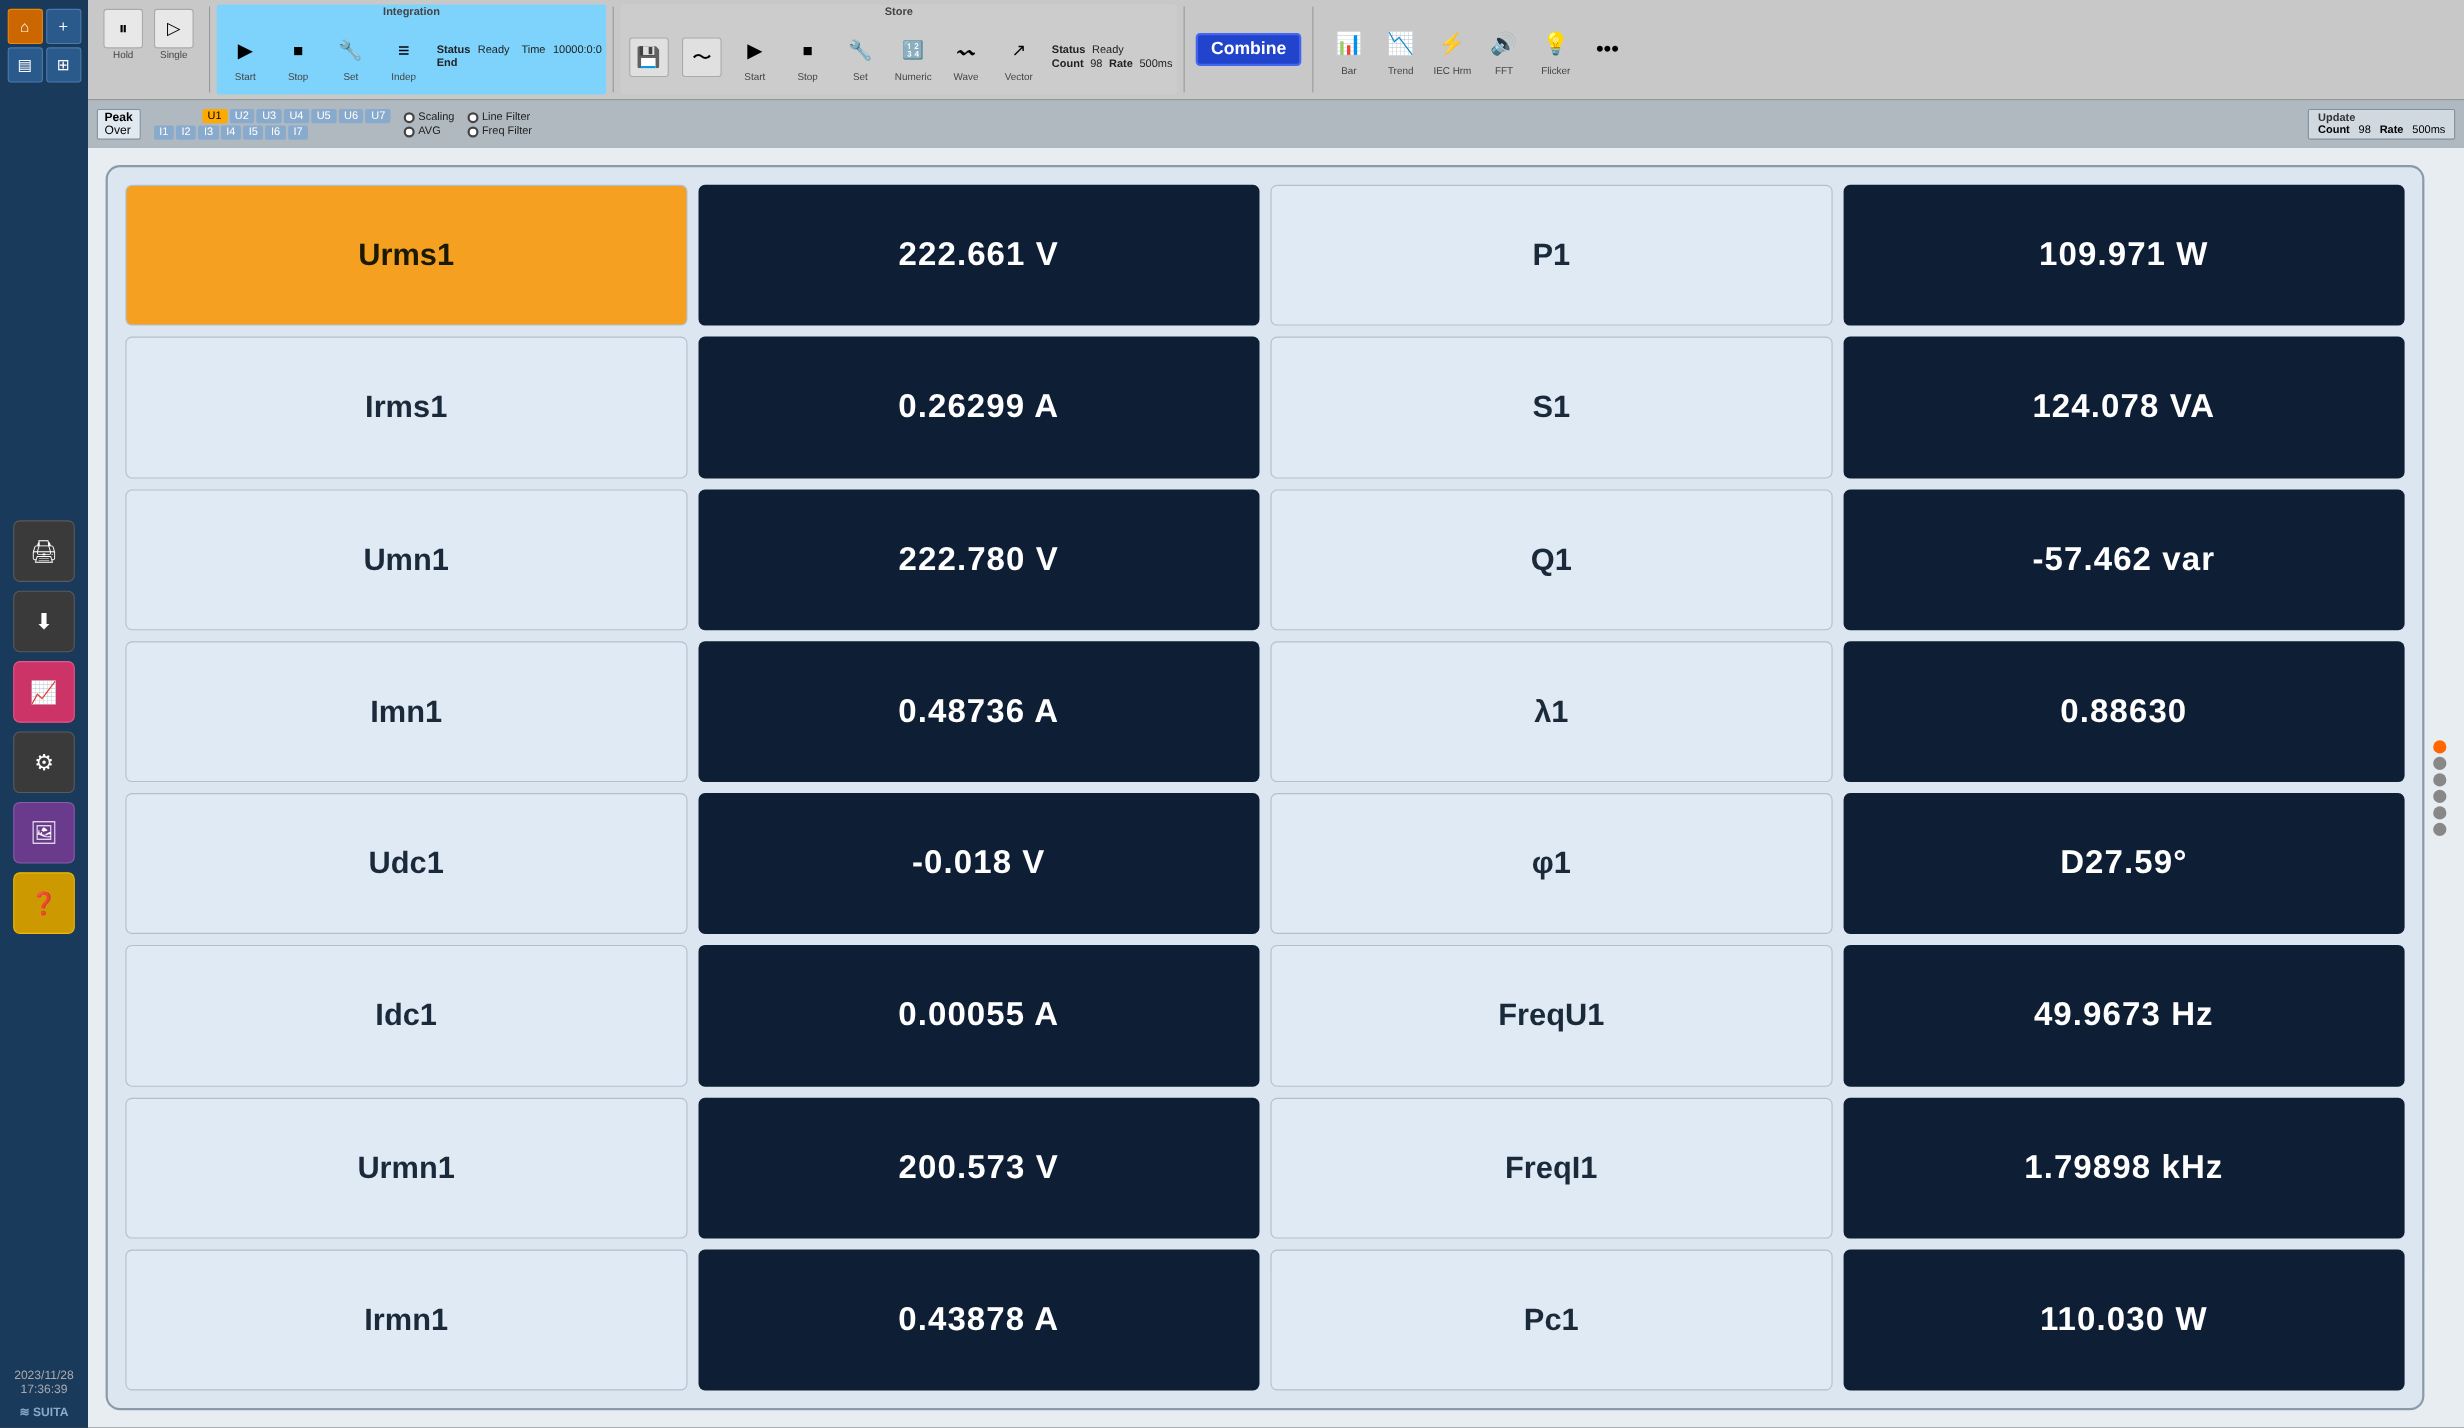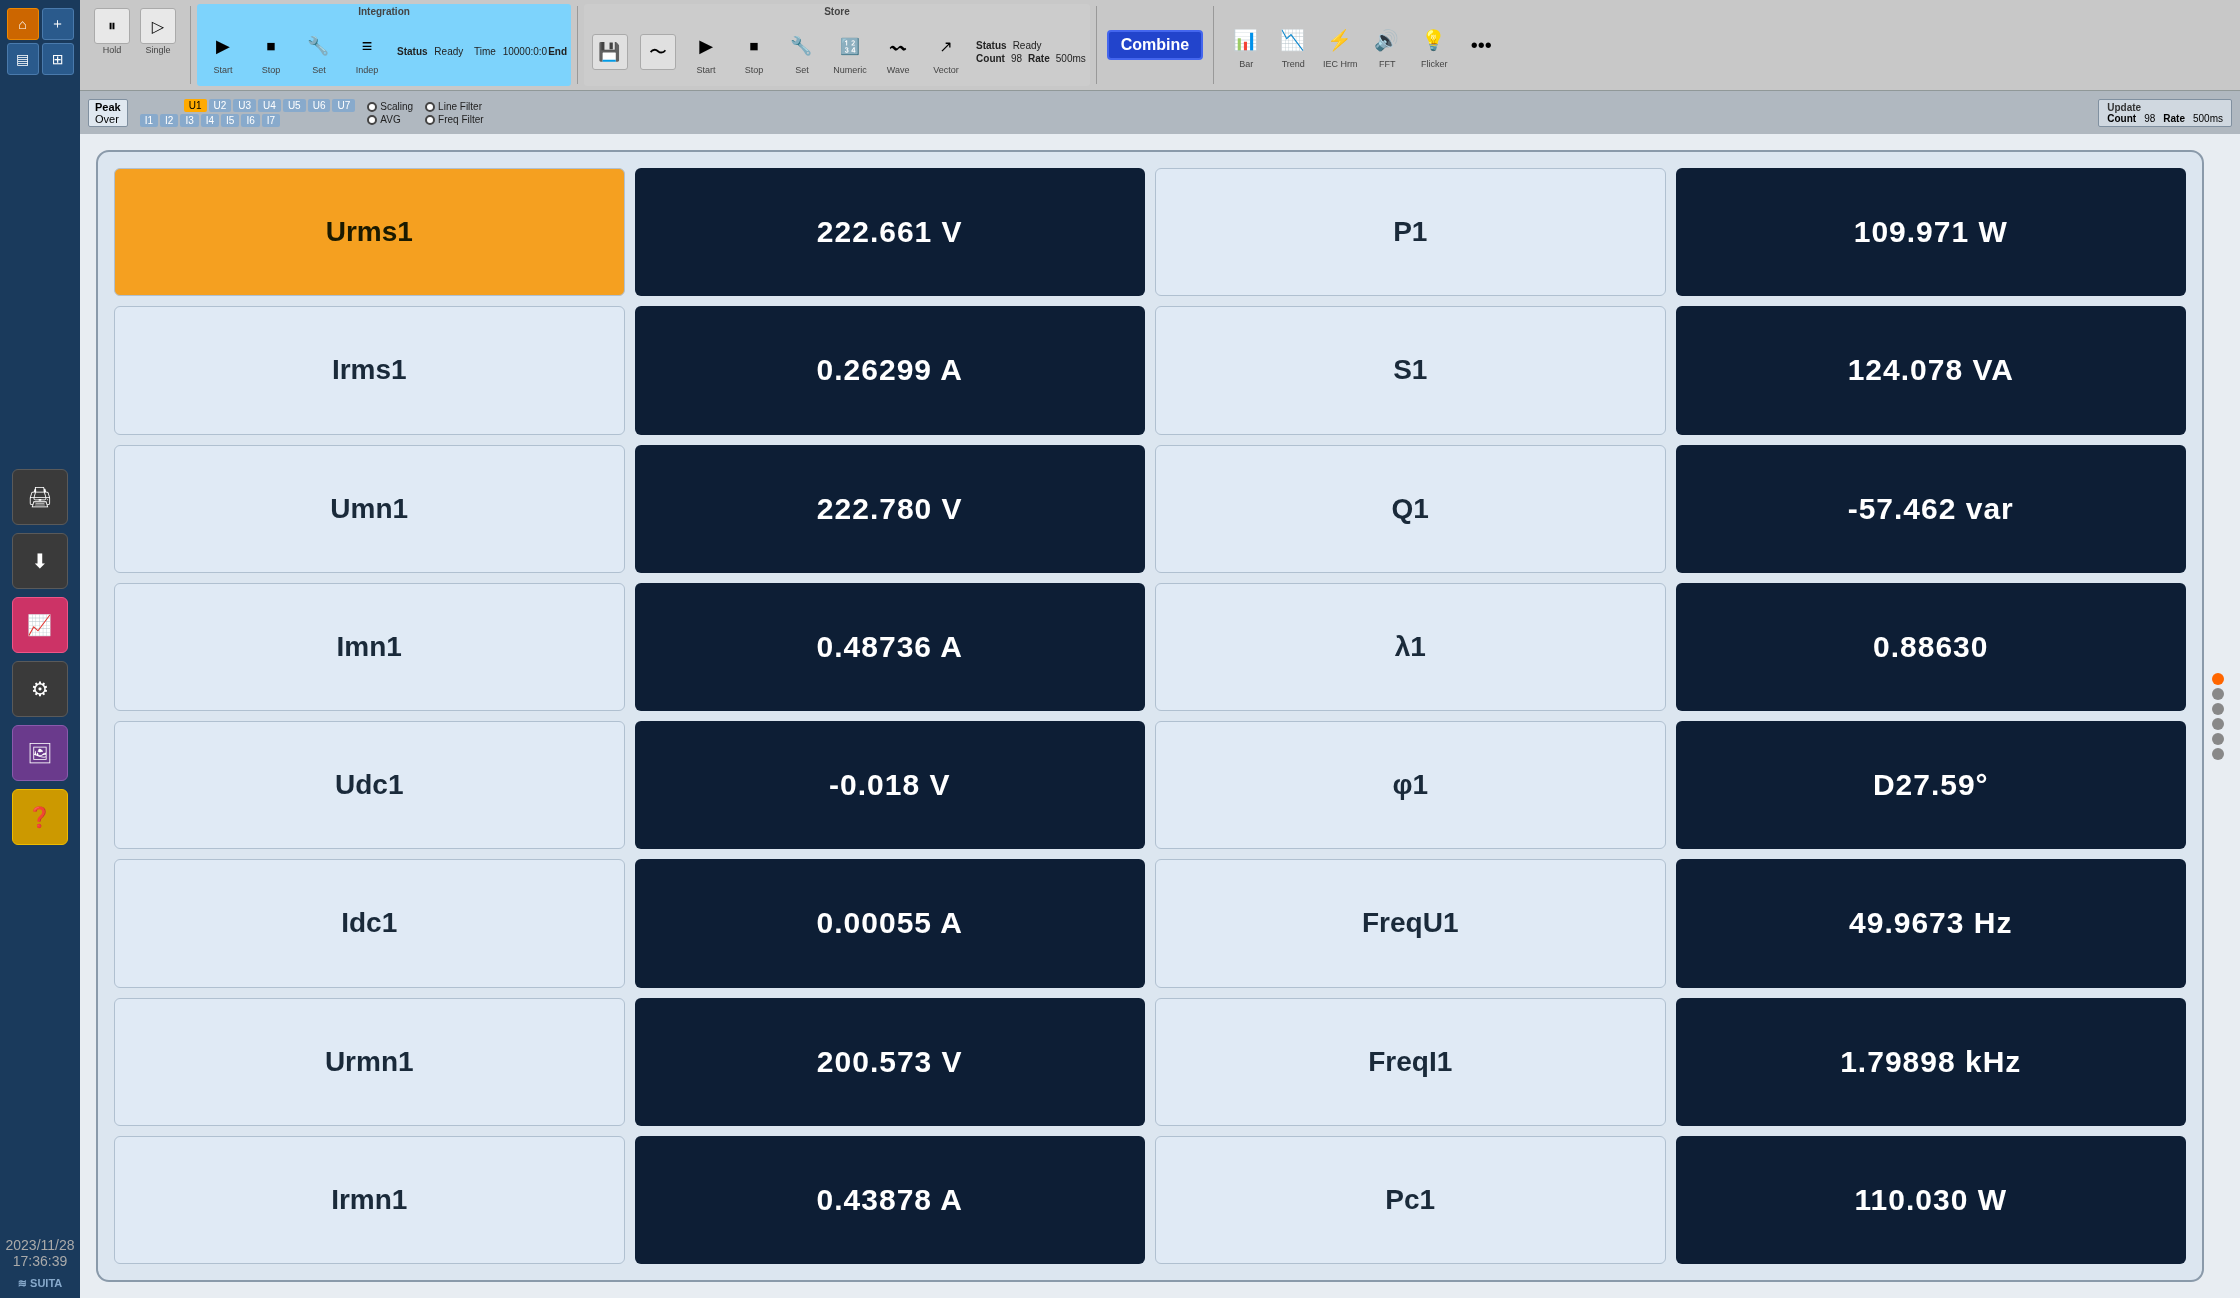--- a/index.html
+++ b/index.html
@@ -295,21 +295,21 @@
 
   <div class="sidebar-tool gray">🖨</div>
   <div class="sidebar-tool gray">⬇</div>
   <div class="sidebar-tool pink">📈</div>
   <div class="sidebar-tool gray">⚙</div>
   <div class="sidebar-tool purple">🖼</div>
   <div class="sidebar-tool yellow">❓</div>
 
   <div class="sidebar-spacer"></div>
 
-  <div class="sidebar-datetime" style="white-space:pre-line; font-size:14px; color:#aaa;">2023/11/28
+  <div class="sidebar-datetime" style="white-space:pre-line; font-size:11px; color:#aaa;">2023/11/28
 17:36:39</div>
   <div class="sidebar-brand">≋ SUITA</div>
 </div>
 
 <div class="main-area">
 
   <div class="toolbar">
 
     <div class="tb-col">
       <div class="tb-row-icons">
@@ -338,21 +338,21 @@
           <div class="tb-group-label">Stop</div>
         </div>
         <div class="tb-col">
           <div class="tb-icon" style="font-size:18px;">🔧</div>
           <div class="tb-group-label">Set</div>
         </div>
         <div class="tb-col">
           <div class="tb-icon" style="font-size:18px;">≡</div>
           <div class="tb-group-label">Indep</div>
         </div>
-        <div style="display:flex; flex-direction:row; font-size:10px; gap:1px; color:#222; padding-left:4px;">
+        <div style="display:flex; flex-direction:column; font-size:10px; gap:1px; color:#222; padding-left:4px;">
           <div>
             <span style="font-weight:bold;">Status</span>
             <span style="margin-left:4px;">Ready</span>
             <span style="margin-left:8px;">Time</span>
             <span style="margin-left:4px;">10000:0:0</span>
           </div>
           <div>
             <span style="font-weight:bold;">End</span>
           </div>
         </div>

